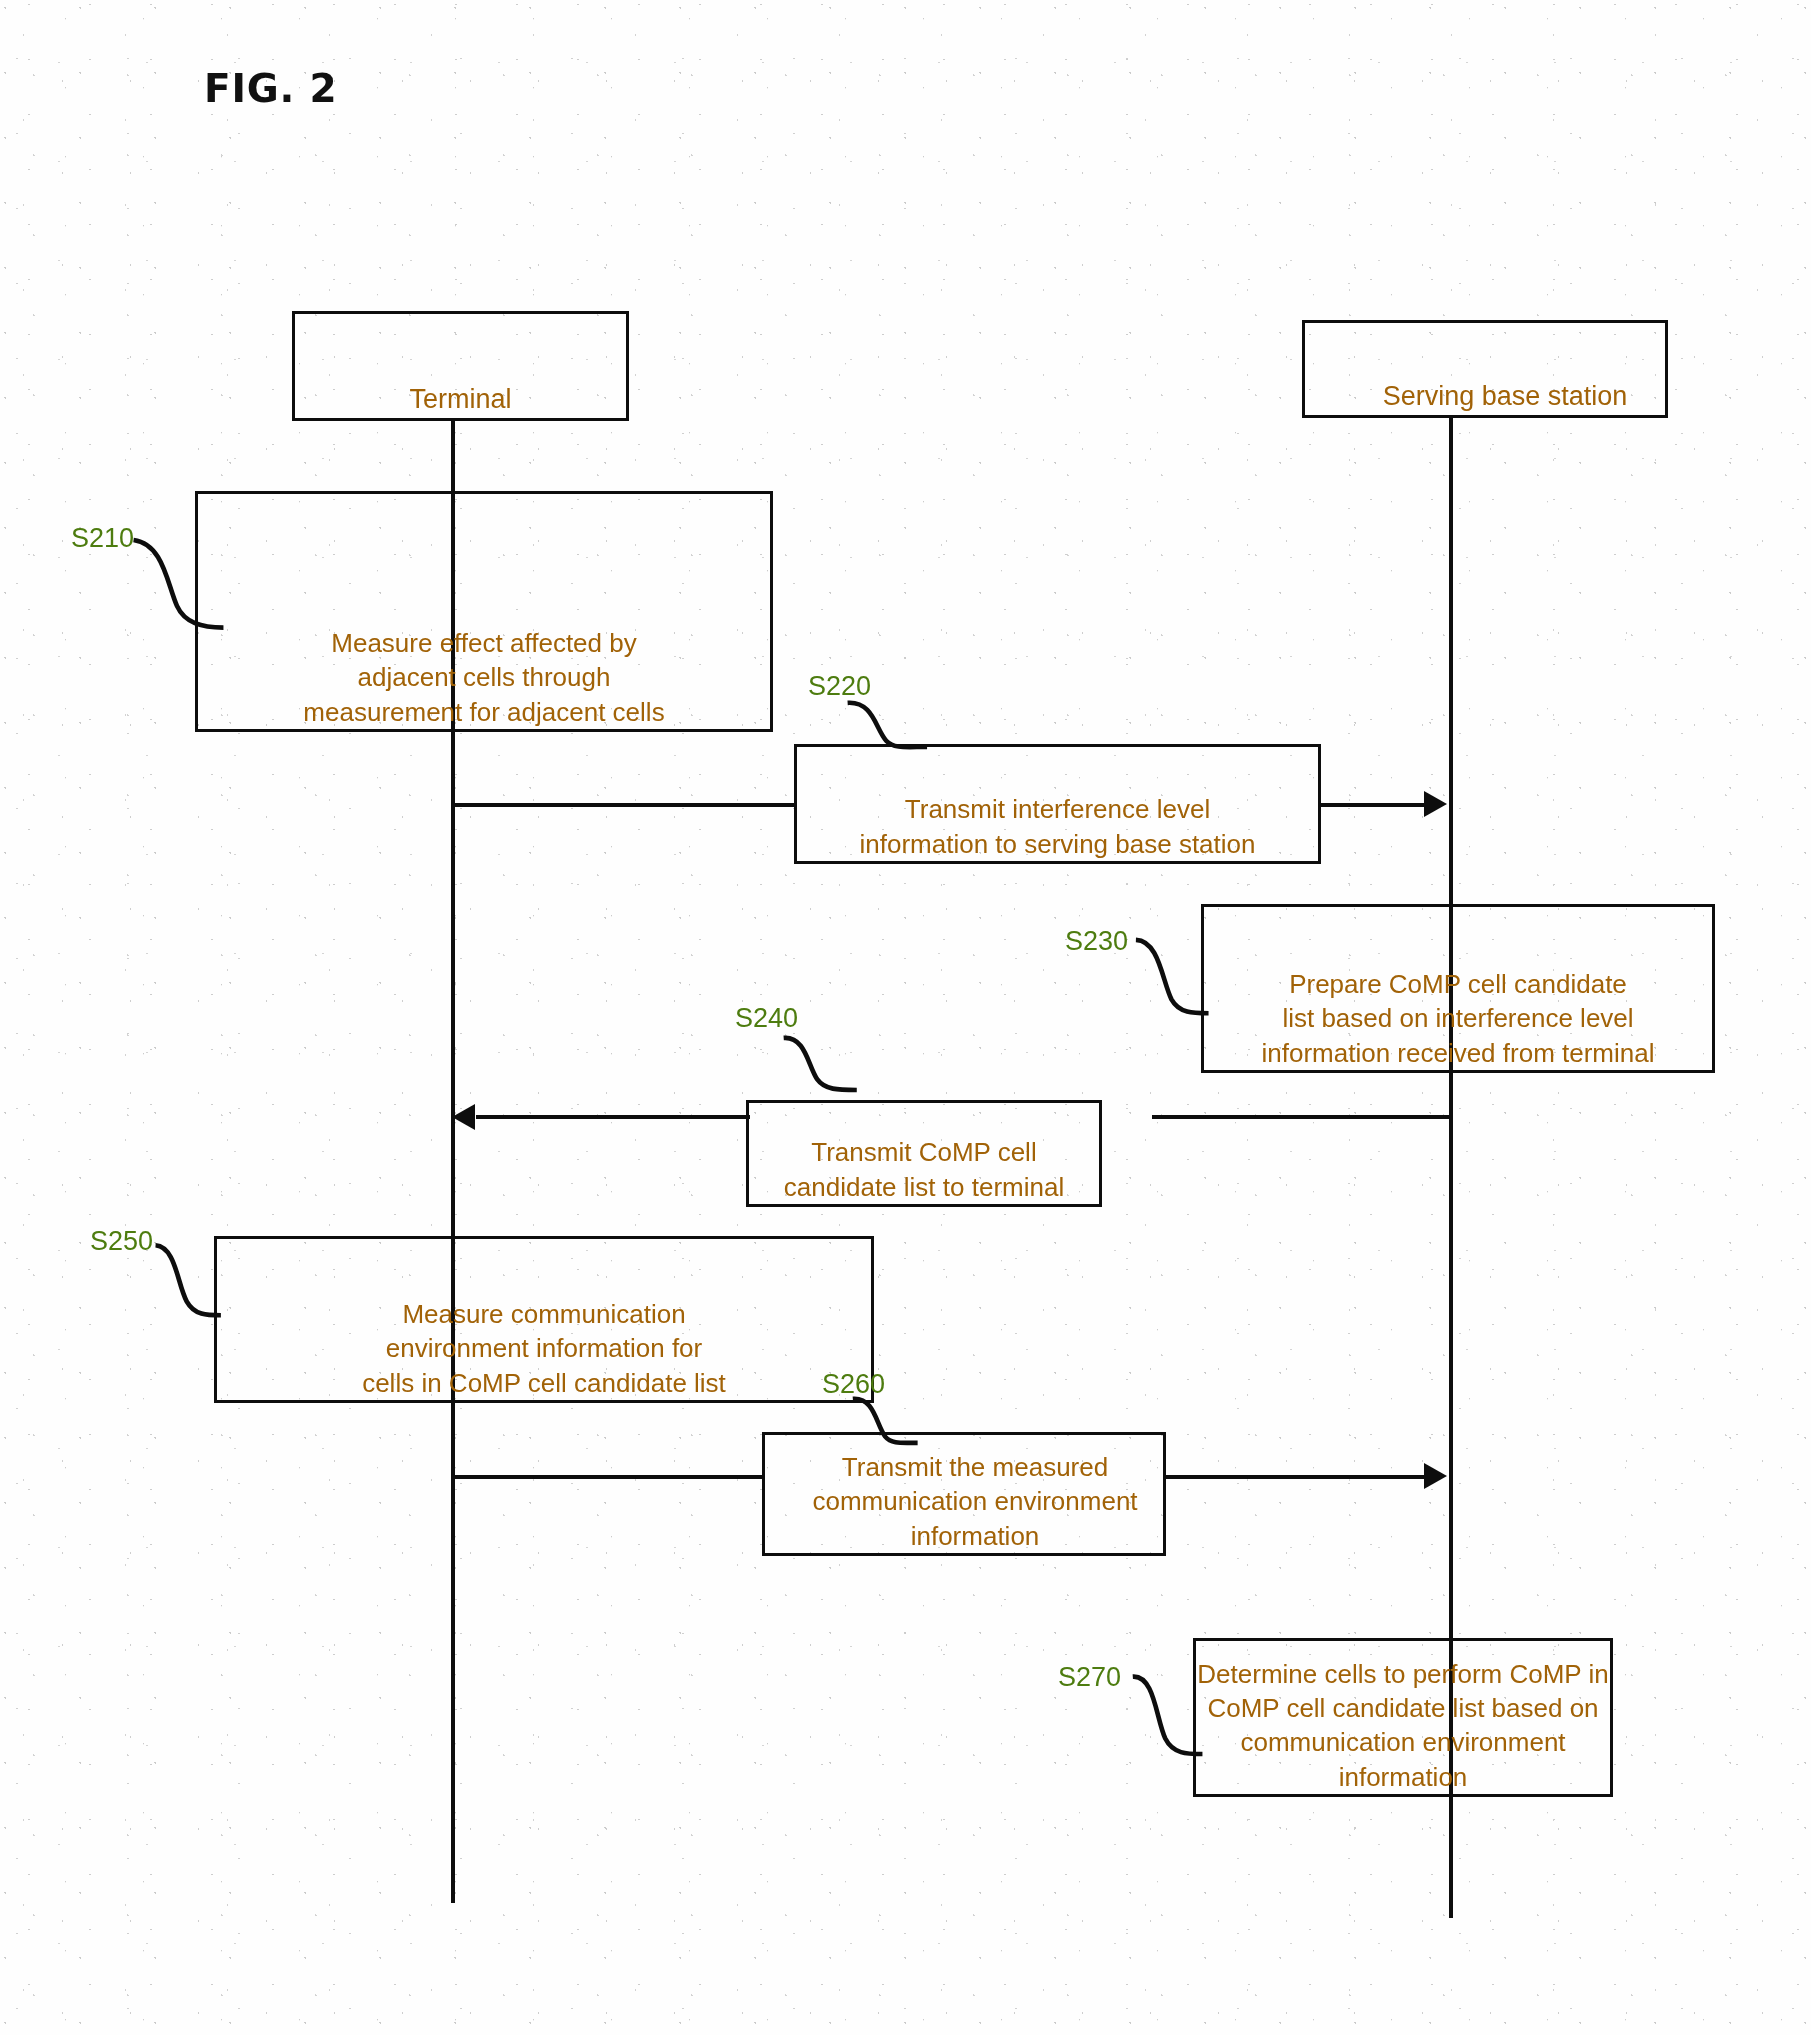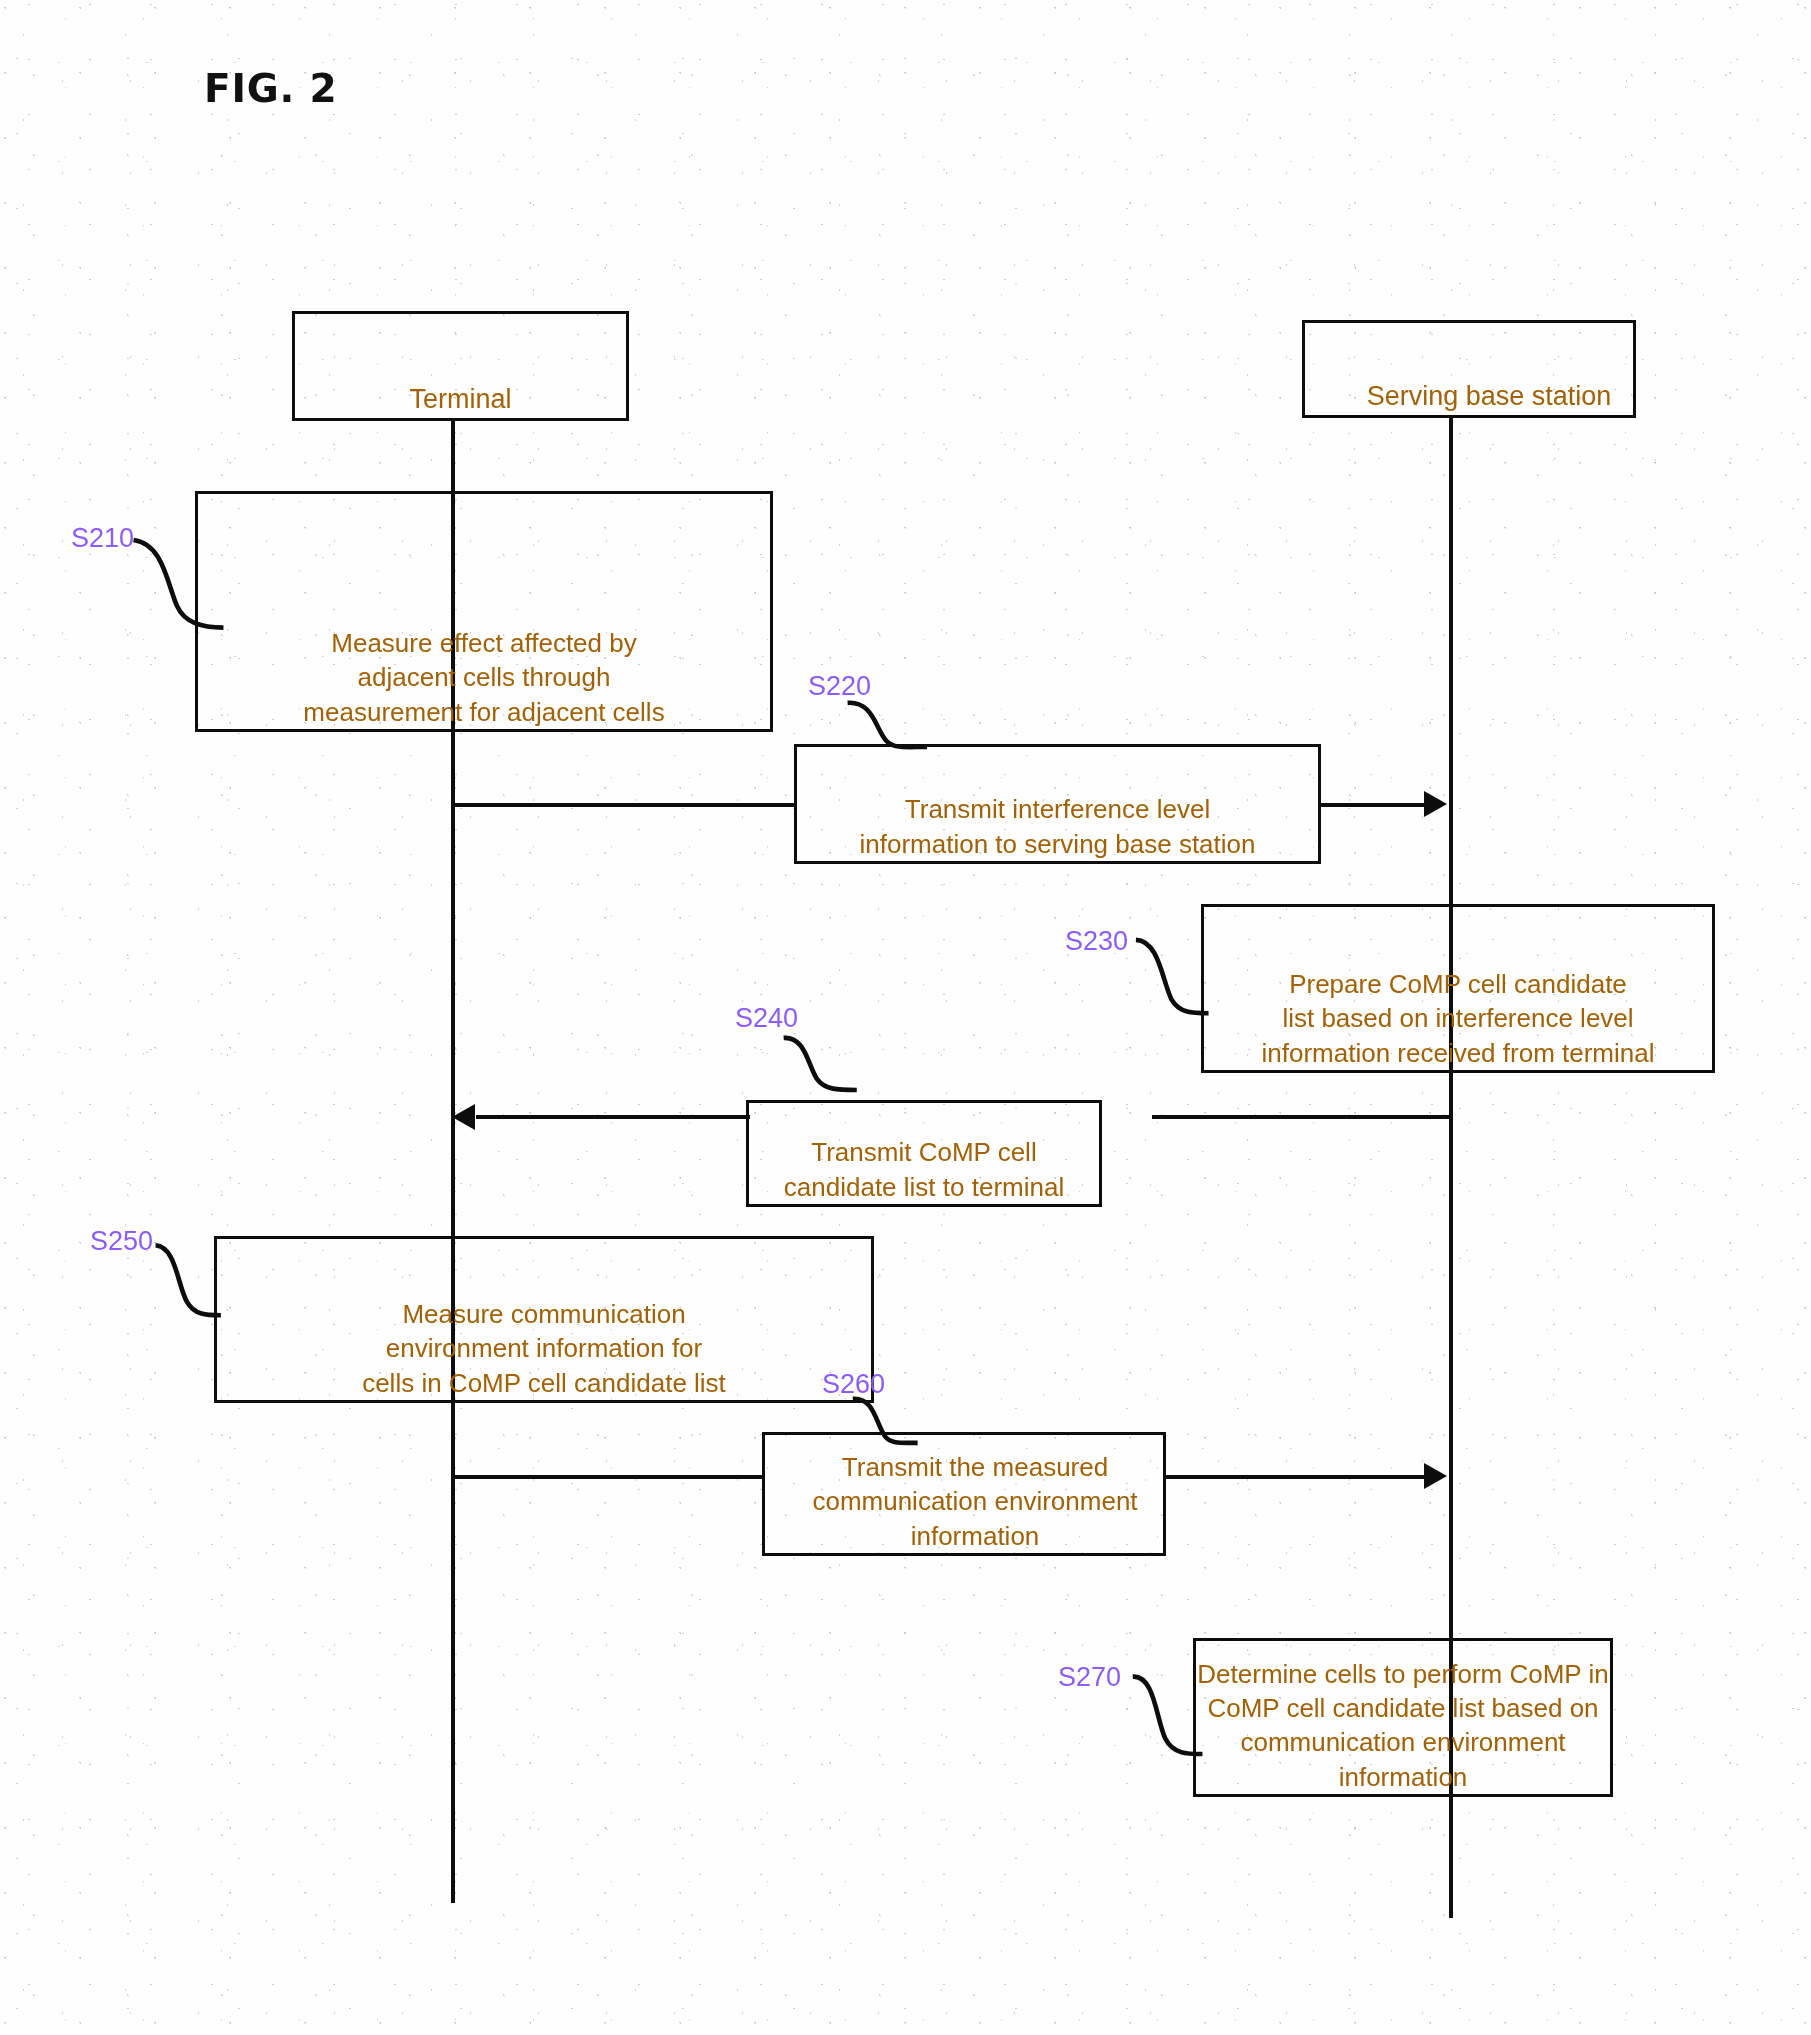--- a/index.html
+++ b/index.html
@@ -81,21 +81,21 @@
   }
   .hline {
     position: absolute;
     height: 3.9px;
     background: #0d0d0d;
     z-index: 2;
   }
   .step-label {
     position: absolute;
     font-size: 27px;
-    color: #8b5cf6;
+    color: #4d7c0f;
     white-space: nowrap;
     z-index: 4;
   }
   .leader {
     position: absolute;
     z-index: 4;
     pointer-events: none;
   }
   .arrowhead {
     position: absolute;
@@ -123,21 +123,21 @@
 
   <div class="fig-title">FIG. 2</div>
 
   <div class="lifeline" style="left:451px; top:420px; height:1483px;"></div>
   <div class="lifeline" style="left:1449px; top:418px; height:1500px;"></div>
 
   <div class="node actor" style="left:292px; top:311px; width:337px; height:110px;">
     <span class="txt">Terminal</span>
   </div>
 
-  <div class="node actor" style="left:1302px; top:320px; width:334px; height:98px;padding-left:40px;">
+  <div class="node actor" style="left:1302px; top:320px; width:366px; height:98px;padding-left:40px;">
     <span class="txt">Serving base station</span>
   </div>
 
   <div class="step-label" style="left:71px; top:523px;">S210</div>
   <svg class="leader" style="left:132px; top:536px; width:93px; height:101px;" viewBox="0 0 120 130">
     <path d="M2 5 C 40 10, 45 60, 58 90 C 68 112, 90 118, 118 118" fill="none" stroke="#0d0d0d" stroke-width="6"></path>
   </svg>
   <div class="node" style="left:195px; top:491px; width:578px; height:241px;">
     <span class="txt">Measure effect affected by
 adjacent cells through

